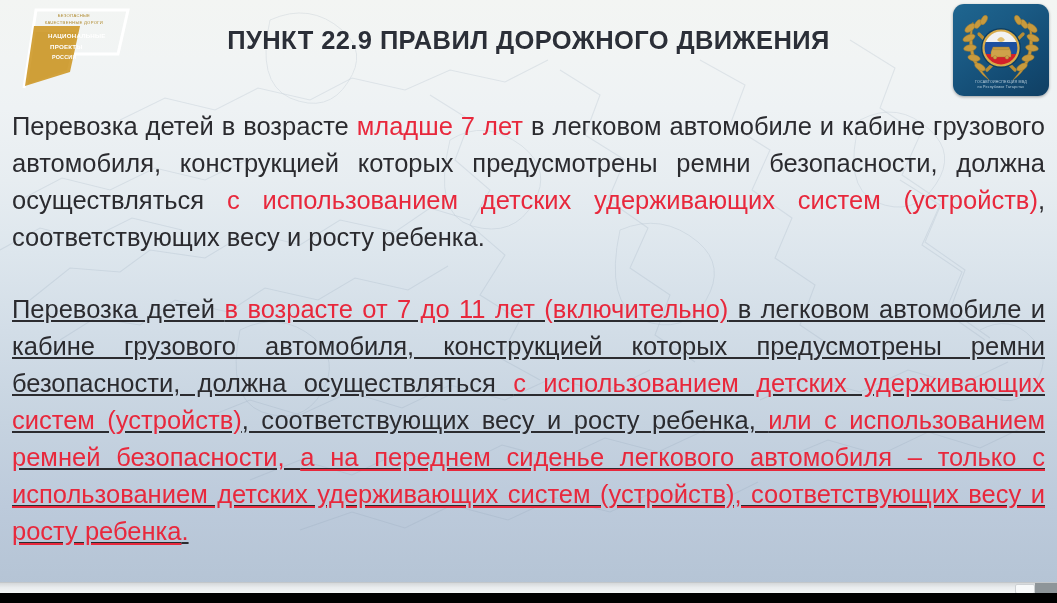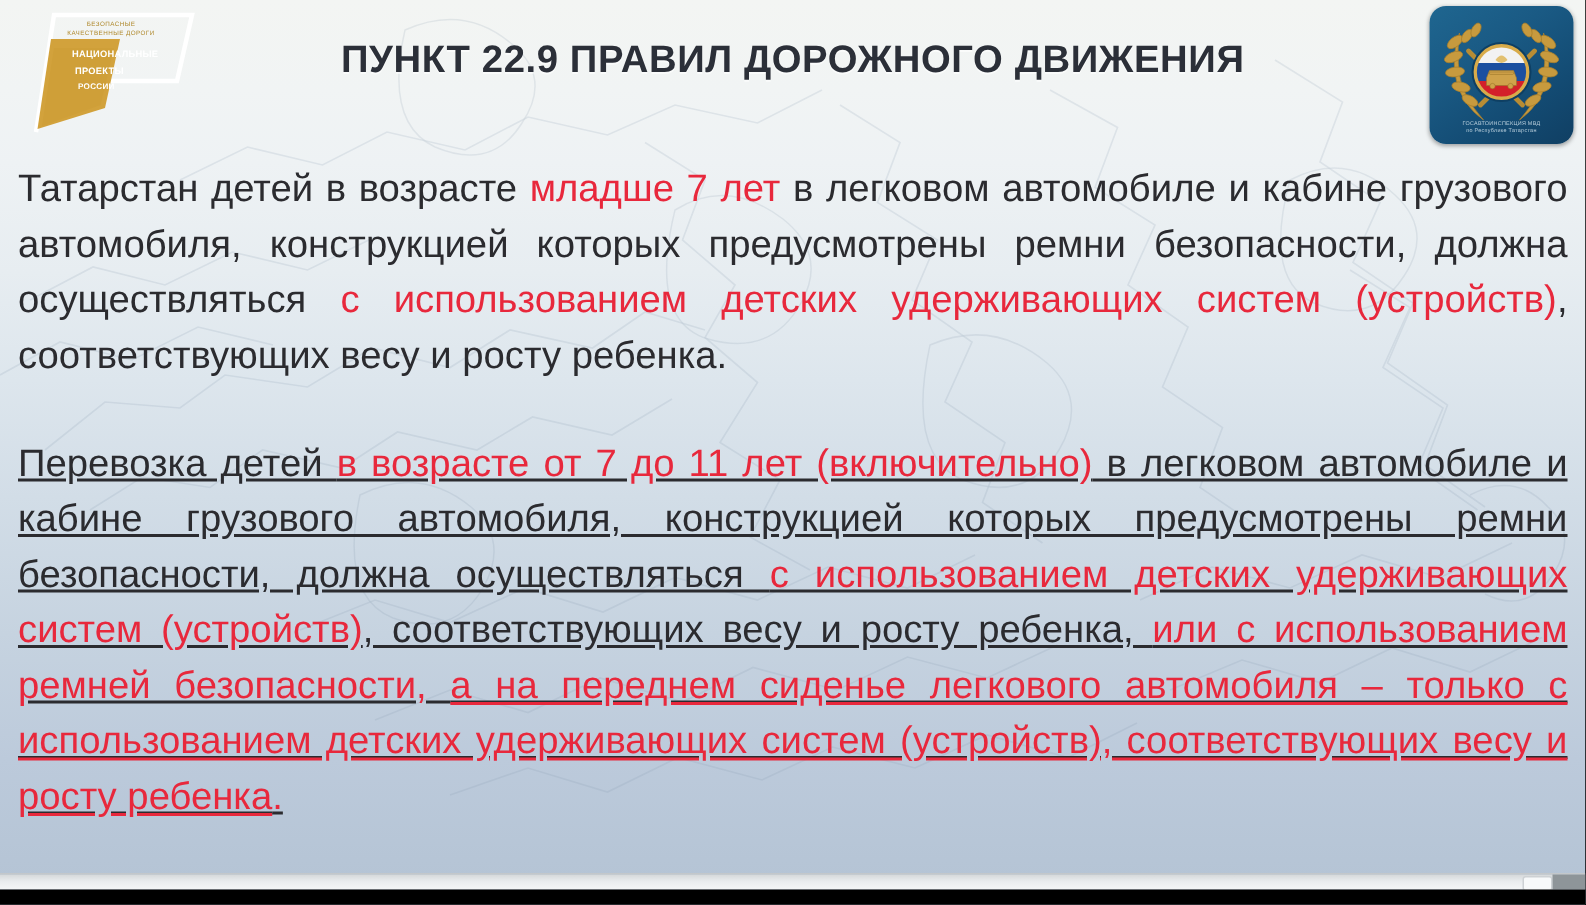--- a/index.html
+++ b/index.html
@@ -269,21 +269,21 @@
       <div class="gibdd-caption">
         <div>ГОСАВТОИНСПЕКЦИЯ МВД</div>
         <div>по Республике Татарстан</div>
       </div>
     </div>
   </div>
 
   <div class="content">
 
     <p class="para">
-      <span>Татарстан детей в возрасте </span><span class="red">младше 7 лет</span><span> в легковом автомобиле и кабине грузового автомобиля, конструкцией которых предусмотрены ремни безопасности, должна осуществляться </span><span class="red">с использованием детских удерживающих систем (устройств)</span><span>, соответствующих весу и росту ребенка.</span>
+      <span>Перевозка детей в возрасте </span><span class="red">младше 7 лет</span><span> в легковом автомобиле и кабине грузового автомобиля, конструкцией которых предусмотрены ремни безопасности, должна осуществляться </span><span class="red">с использованием детских удерживающих систем (устройств)</span><span>, соответствующих весу и росту ребенка.</span>
     </p>
 
     <p class="para">
       <span>Перевозка детей </span><span class="red">в возрасте от 7 до 11 лет (включительно)</span><span> в легковом автомобиле и кабине грузового автомобиля, конструкцией которых предусмотрены ремни безопасности, должна осуществляться </span><span class="red">с использованием детских удерживающих систем (устройств)</span><span>, соответствующих весу и росту ребенка, </span><span class="red">или с использованием ремней безопасности, </span><span class="red-u">а на переднем сиденье легкового автомобиля – только с использованием детских удерживающих систем (устройств), соответствующих весу и росту ребенка</span><span class="red">.</span>
     </p>
   </div>
 
   <div class="scroll-track">
     <div class="scroll-thumb"></div>
     <div class="scroll-right-cap"></div>

